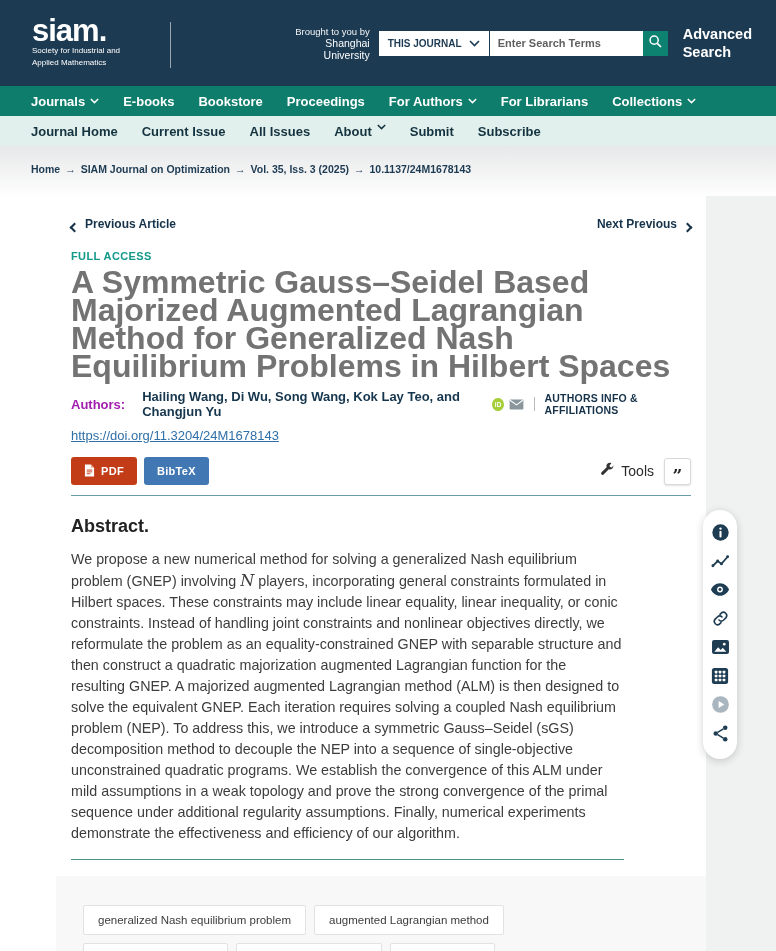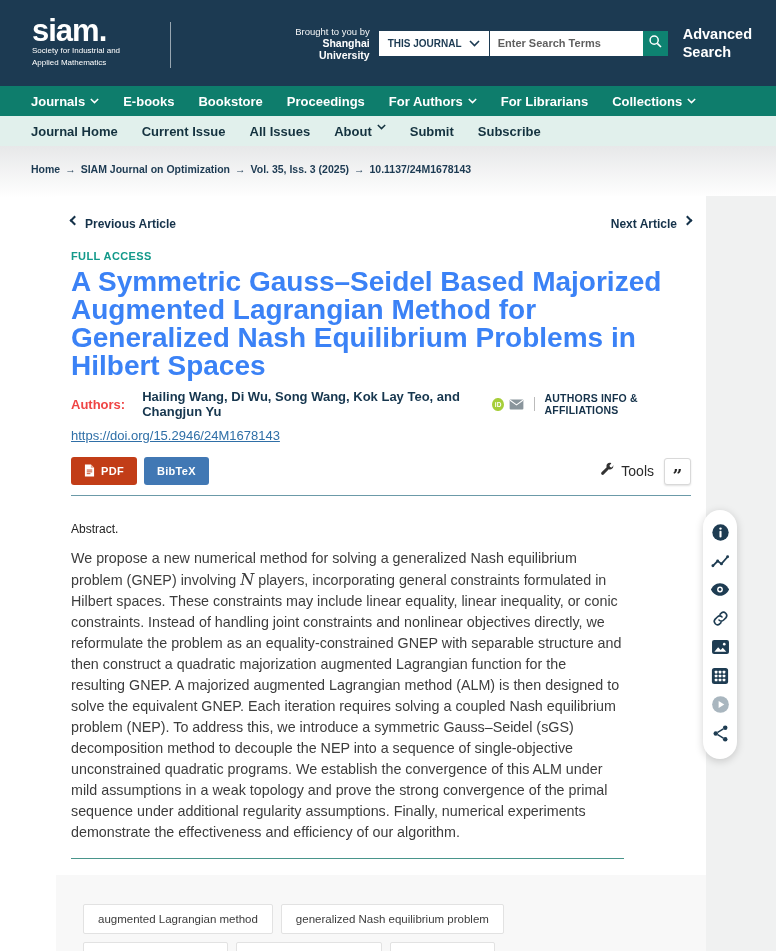--- a/index.html
+++ b/index.html
@@ -9,21 +9,21 @@
   
   .site-header { height:86px; background:#1c3a52; display:flex; align-items:center; padding:0 24px 0 32px; }
   .logo-block { display:flex; align-items:flex-end; color:#fff;gap:36px; }
   .siam-mark { text-align:left; }
   .siam-word { font-size:31px; font-weight:bold; letter-spacing:-1px; line-height:26px; display:block; }
   .siam-tag { font-size:8px; line-height:10px; display:block; margin-top:2px; }
   .logo-divider { width:1px; height:46px; background:rgba(255,255,255,.55); margin:0 12px 0 14px; }
   .site-name { color:#fff; font-weight:bold; font-size:26px; line-height:27px; }
   .brought { margin-left:auto; text-align:right; color:#fff; margin-right:9px; }
   .brought .b1 { font-size:9.5px; font-weight:normal; opacity:.95; }
-  .brought .b2 { font-size:10.5px; font-weight:bold; line-height:12px; }
+  .brought .b2 { font-size:10.5px; font-weight:normal; line-height:12px; }
   .search-group { display:flex; align-items:stretch; height:25px; }
   .scope-select { background:#fff; color:#1c3a52; width:110px; display:flex; align-items:center;
       justify-content:space-between; padding:0 9px; font-size:10px; font-weight:bold; cursor:pointer; }
   .search-input { width:153px; height:25px; border:0; margin-left:1px; padding:0 8px;
       font-size:11px; font-family:"Liberation Sans",sans-serif; color:#333; }
   .search-input::placeholder { color:#444; font-weight:bold; opacity:.85; }
   .search-btn { width:25px; height:25px; background:#0e8271; border:0; display:flex;
       align-items:center; justify-content:center; cursor:pointer; }
   .advanced { color:#fff; font-weight:bold; font-size:14.5px; line-height:18px; margin-left:15px;
       text-decoration:none; display:block; }
@@ -42,50 +42,50 @@
   .shadow-band { position:absolute; top:0; left:0; right:0; height:52px;
       background:linear-gradient(#e7e8e9, rgba(255,255,255,0)); }
   .right-rail { position:absolute; top:50px; bottom:0; left:706px; right:0; background:#f0f1f1; }
   .breadcrumb { position:relative; padding:17px 0 0 31px; font-size:10.5px; font-weight:bold;
       color:#1c3a52; height:50px; }
   .breadcrumb a { color:#1c3a52; text-decoration:none; }
   .crumb-sep { margin:0 5px; font-weight:normal; }
 
   .card { position:relative; margin-left:56px; width:650px; padding:21px 15px 0 15px; background:#fff; }
   .pager { display:flex; justify-content:space-between; font-size:12px; font-weight:bold; color:#15324a; }
-  .pager a { color:#15324a; text-decoration:none; display:flex; align-items:flex-start; gap:7px; cursor:pointer; }
+  .pager a { color:#15324a; text-decoration:none; display:flex; align-items:flex-end; gap:7px; cursor:pointer; }
   .cv { width:7px; height:7px; border:solid #15324a; border-width:2px 2px 0 0; display:inline-block; }
   .cv.left { transform:rotate(-135deg); }
   .cv.right { transform:rotate(45deg); }
 
   .full-access { margin-top:19px; color:#12998a; font-size:11px; font-weight:bold; letter-spacing:.4px; }
-  .article-title { margin-top:6px; font-size:28px; line-height:28px; font-weight:bold; color:#3b82f6; max-width:625px; }
+  .article-title { margin-top:6px; font-size:32px; line-height:28px; font-weight:bold; color:#737373; max-width:625px; }
   .authors-row { margin-top:9px; display:flex; align-items:center; font-size:13px; color:#1c3a52; flex-wrap:nowrap; }
-  .authors-label { font-weight:bold; color:#ef4444; }
+  .authors-label { font-weight:bold; color:#a21caf; }
   .authors-names { font-weight:bold; margin-left:17px; color:#16364e; }
   .orcid { width:13px; height:13px; border-radius:50%; background:#a6ce39; color:#fff; font-size:6.5px;
       font-weight:bold; display:inline-flex; align-items:center; justify-content:center; margin-left:5px; }
   .mail { margin-left:5px; display:inline-flex; }
   .authors-sep { width:1px; height:14px; background:#bbb; margin:0 10px; }
   .authors-info { font-size:10.5px; font-weight:bold; color:#15324a; letter-spacing:.2px; cursor:pointer; text-decoration:none; }
   .doi { display:inline-block; margin-top:9px; font-size:13px; color:#2f6fa7; text-decoration:underline; }
 
   .actions { margin-top:13px; display:flex; align-items:center; }
   .btn { height:28px; border:0; border-radius:3px; color:#fff; font-size:11px; font-weight:bold;
       font-family:"Liberation Sans",sans-serif; display:flex; align-items:center; gap:6px;
       padding:0 13px; cursor:pointer; letter-spacing:.3px; }
   .btn-pdf { background:#c23d17; }
   .btn-bibtex { background:#4178b4; margin-left:7px; }
   .tools { margin-left:auto; display:flex; align-items:center; gap:6px; font-size:14px; color:#2b2b2b; cursor:pointer; }
   .cite-btn { margin-left:10px; width:27px; height:27px; background:#fff; border:1px solid #d9d9d9;
       border-radius:3px; box-shadow:0 1px 2px rgba(0,0,0,.12); font-family:"DejaVu Serif",serif;
       font-size:17px; font-weight:bold; color:#222; cursor:pointer; line-height:10px; padding-top:8px; }
   .rule1 { margin-top:10px; border:0; border-top:1px solid #6b9aa8; }
 
-  .abstract-h { margin-top:26px; font-size:12px; font-weight:normal; color:#222; }
+  .abstract-h { margin-top:20px; font-size:18px; font-weight:bold; color:#222; }
   .abstract-p { margin-top:12px; font-size:14.3px; line-height:21px; color:#3d3d3d; width:553px; }
   .mathvar { font-family:"DejaVu Serif",serif; font-style:italic; font-size:16px; }
   .rule2 { margin-top:15px; border:0; border-top:1px solid #49958b; width:553px; margin-left:0; }
 
   .kw-panel { margin:16px -15px 0 -15px; background:#f8f8f8; padding:19px 27px 40px 27px; min-height:250px; }
   .kw-h { font-size:14px; font-weight:bold; color:#222; }
   .chip-row { margin-top:10px; display:flex; flex-wrap:wrap; gap:8px; max-width:560px; }
   .chip { background:#fff; border:1px solid #e2e2e2; border-radius:2px; padding:8px 14px;
       font-size:11.5px; color:#3c3c3c; font-family:"Liberation Sans",sans-serif; cursor:pointer; }
 
@@ -212,21 +212,21 @@
   </div>
 
   <main class="card">
 
     <div class="pager">
       <a>
         <span class="cv left"></span>
         <span>Previous Article</span>
       </a>
       <a>
-        <span>Next Article</span>
+        <span>Next Previous</span>
         <span class="cv right"></span>
       </a>
     </div>
 
     <div class="full-access">FULL ACCESS</div>
 
     <h1 class="article-title">A Symmetric Gauss–Seidel Based Majorized Augmented Lagrangian Method for Generalized Nash Equilibrium Problems in Hilbert Spaces</h1>
 
     <div class="authors-row">
       <span class="authors-label">Authors:</span>
@@ -235,21 +235,21 @@
       <span class="mail">
         <svg width="15" height="11" viewBox="0 0 16 12">
             <rect x="0.5" y="0.5" width="15" height="11" rx="1.2" fill="#8a959c"></rect>
             <path d="M1 1.4l7 5 7-5" stroke="#fff" stroke-width="1.1" fill="none"></path>
           </svg>
       </span>
       <span class="authors-sep"></span>
       <a class="authors-info">AUTHORS INFO &amp; AFFILIATIONS</a>
     </div>
 
-    <a class="doi" href="#">https://doi.org/15.2946/24M1678143</a>
+    <a class="doi" href="#">https://doi.org/11.3204/24M1678143</a>
 
     <div class="actions">
       <button class="btn btn-pdf">
         <span>
           <svg width="11" height="13" viewBox="0 0 12 14">
               <path d="M1 .5h6.5L11 4v9.5H1z" fill="#fff"></path>
               <path d="M7.5 .5L11 4H7.5z" fill="#e8a48e"></path>
               <rect x="3" y="6" width="6" height="1" fill="#c23d17"></rect>
               <rect x="3" y="8" width="6" height="1" fill="#c23d17"></rect>
               <rect x="3" y="10" width="4" height="1" fill="#c23d17"></rect>
@@ -273,22 +273,22 @@
 
     <hr class="rule1">
 
     <h2 class="abstract-h">Abstract.</h2>
     <p class="abstract-p"><span>We propose a new numerical method for solving a generalized Nash equilibrium problem (GNEP) involving </span><span class="mathvar">N</span><span> players, incorporating general constraints formulated in Hilbert spaces. These constraints may include linear equality, linear inequality, or conic constraints. Instead of handling joint constraints and nonlinear objectives directly, we reformulate the problem as an equality-constrained GNEP with separable structure and then construct a quadratic majorization augmented Lagrangian function for the resulting GNEP. A majorized augmented Lagrangian method (ALM) is then designed to solve the equivalent GNEP. Each iteration requires solving a coupled Nash equilibrium problem (NEP). To address this, we introduce a symmetric Gauss–Seidel (sGS) decomposition method to decouple the NEP into a sequence of single-objective unconstrained quadratic programs. We establish the convergence of this ALM under mild assumptions in a weak topology and prove the strong convergence of the primal sequence under additional regularity assumptions. Finally, numerical experiments demonstrate the effectiveness and efficiency of our algorithm.</span></p>
 
     <hr class="rule2">
 
     <section class="kw-panel">
       <div class="chip-row">
+        <button class="chip">generalized Nash equilibrium problem</button>
         <button class="chip">augmented Lagrangian method</button>
-        <button class="chip">generalized Nash equilibrium problem</button>
         <button class="chip">normalized equilibrium</button>
         <button class="chip">decomposition method</button>
         <button class="chip">optimal control</button>
       </div>
 
     </section>
   </main>
 
   <aside class="side-toolbar">
     <button class="tb-btn">

